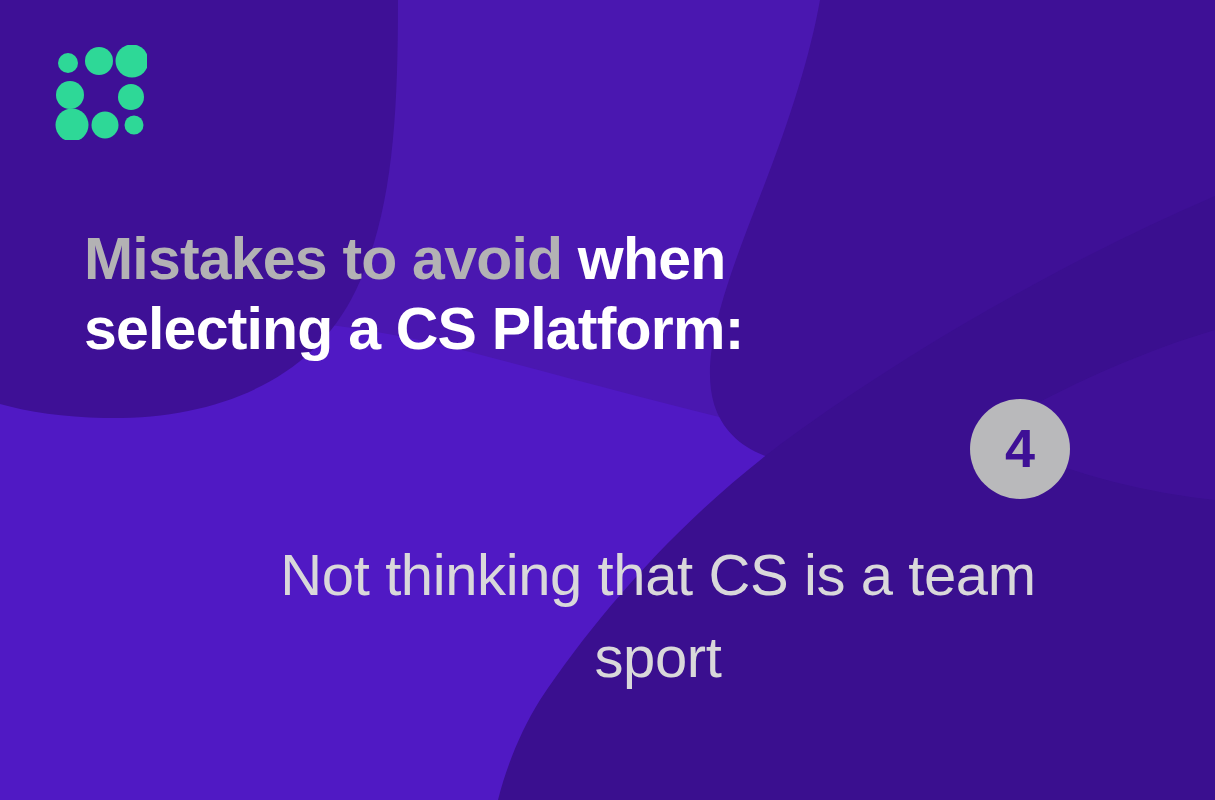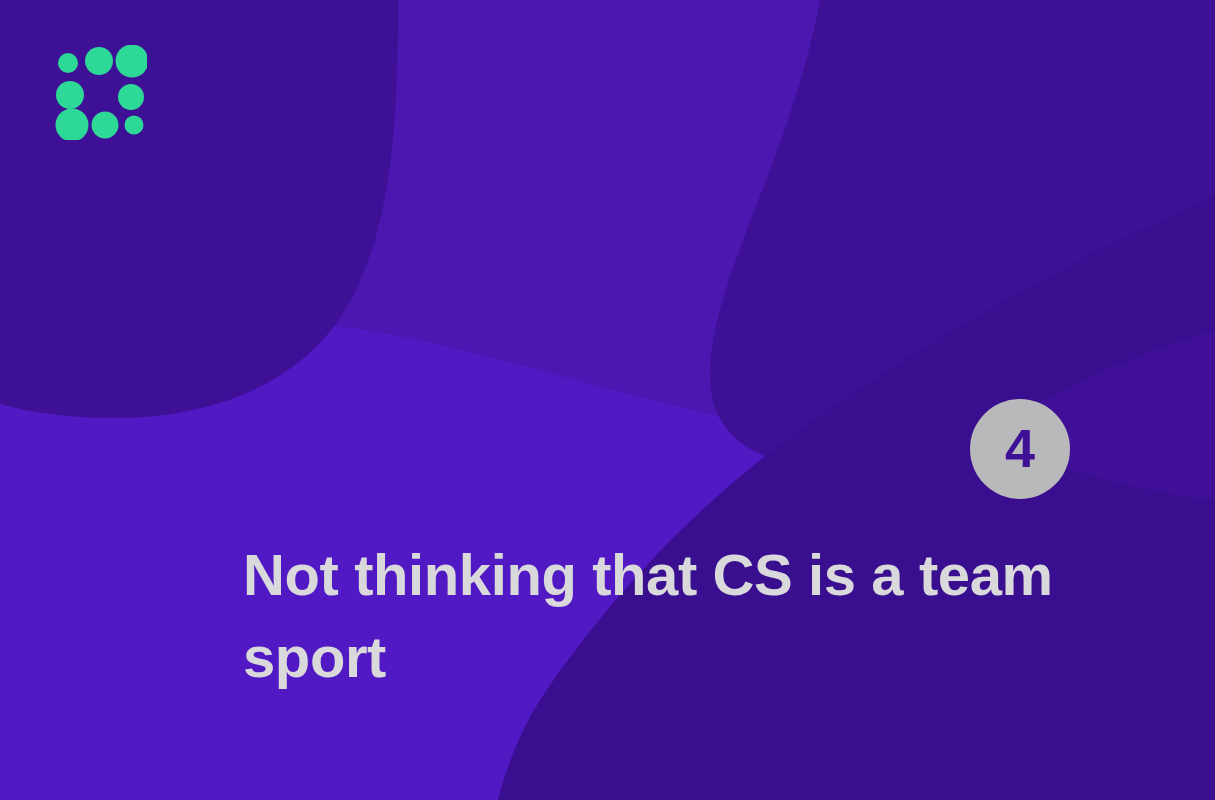--- a/index.html
+++ b/index.html
@@ -72,23 +72,23 @@
     letter-spacing: 0px;
     transform: translateY(-1px);
   }
 
   
   #subheading {
     position: absolute;
     right: 142px;
     top: 534px;
     width: 830px;
-    text-align: left;
+    text-align: center;
     font-size: 58px;
-    font-weight: bold;
+    font-weight: normal;
     line-height: 1.42;
     letter-spacing: -0.4px;
     color: #D9D8DA;
     white-space: pre-wrap;
   }
 </style>
 </head>
 <body>
 
 <div id="canvas">
@@ -116,20 +116,21 @@
     <circle cx="13" cy="18" r="10" fill="#2ED897"></circle>
     <circle cx="44" cy="16" r="14" fill="#2ED897"></circle>
     <circle cx="77" cy="16" r="16.5" fill="#2ED897"></circle>
     <circle cx="15" cy="50" r="14" fill="#2ED897"></circle>
     <circle cx="76" cy="52" r="13" fill="#2ED897"></circle>
     <circle cx="17" cy="80" r="16.5" fill="#2ED897"></circle>
     <circle cx="50" cy="80" r="13.5" fill="#2ED897"></circle>
     <circle cx="79" cy="80" r="9.5" fill="#2ED897"></circle>
   </svg>
 
+  <div id="headline"><span class="muted">Mistakes to avoid</span><span> </span><span class="strong">when selecting a CS Platform:</span></div>
 
   <div id="badge">
     <span id="badge-number">4</span>
   </div>
 
   <div id="subheading">Not thinking that CS is a team sport</div>
 
 </div>
 
 </body></html>

